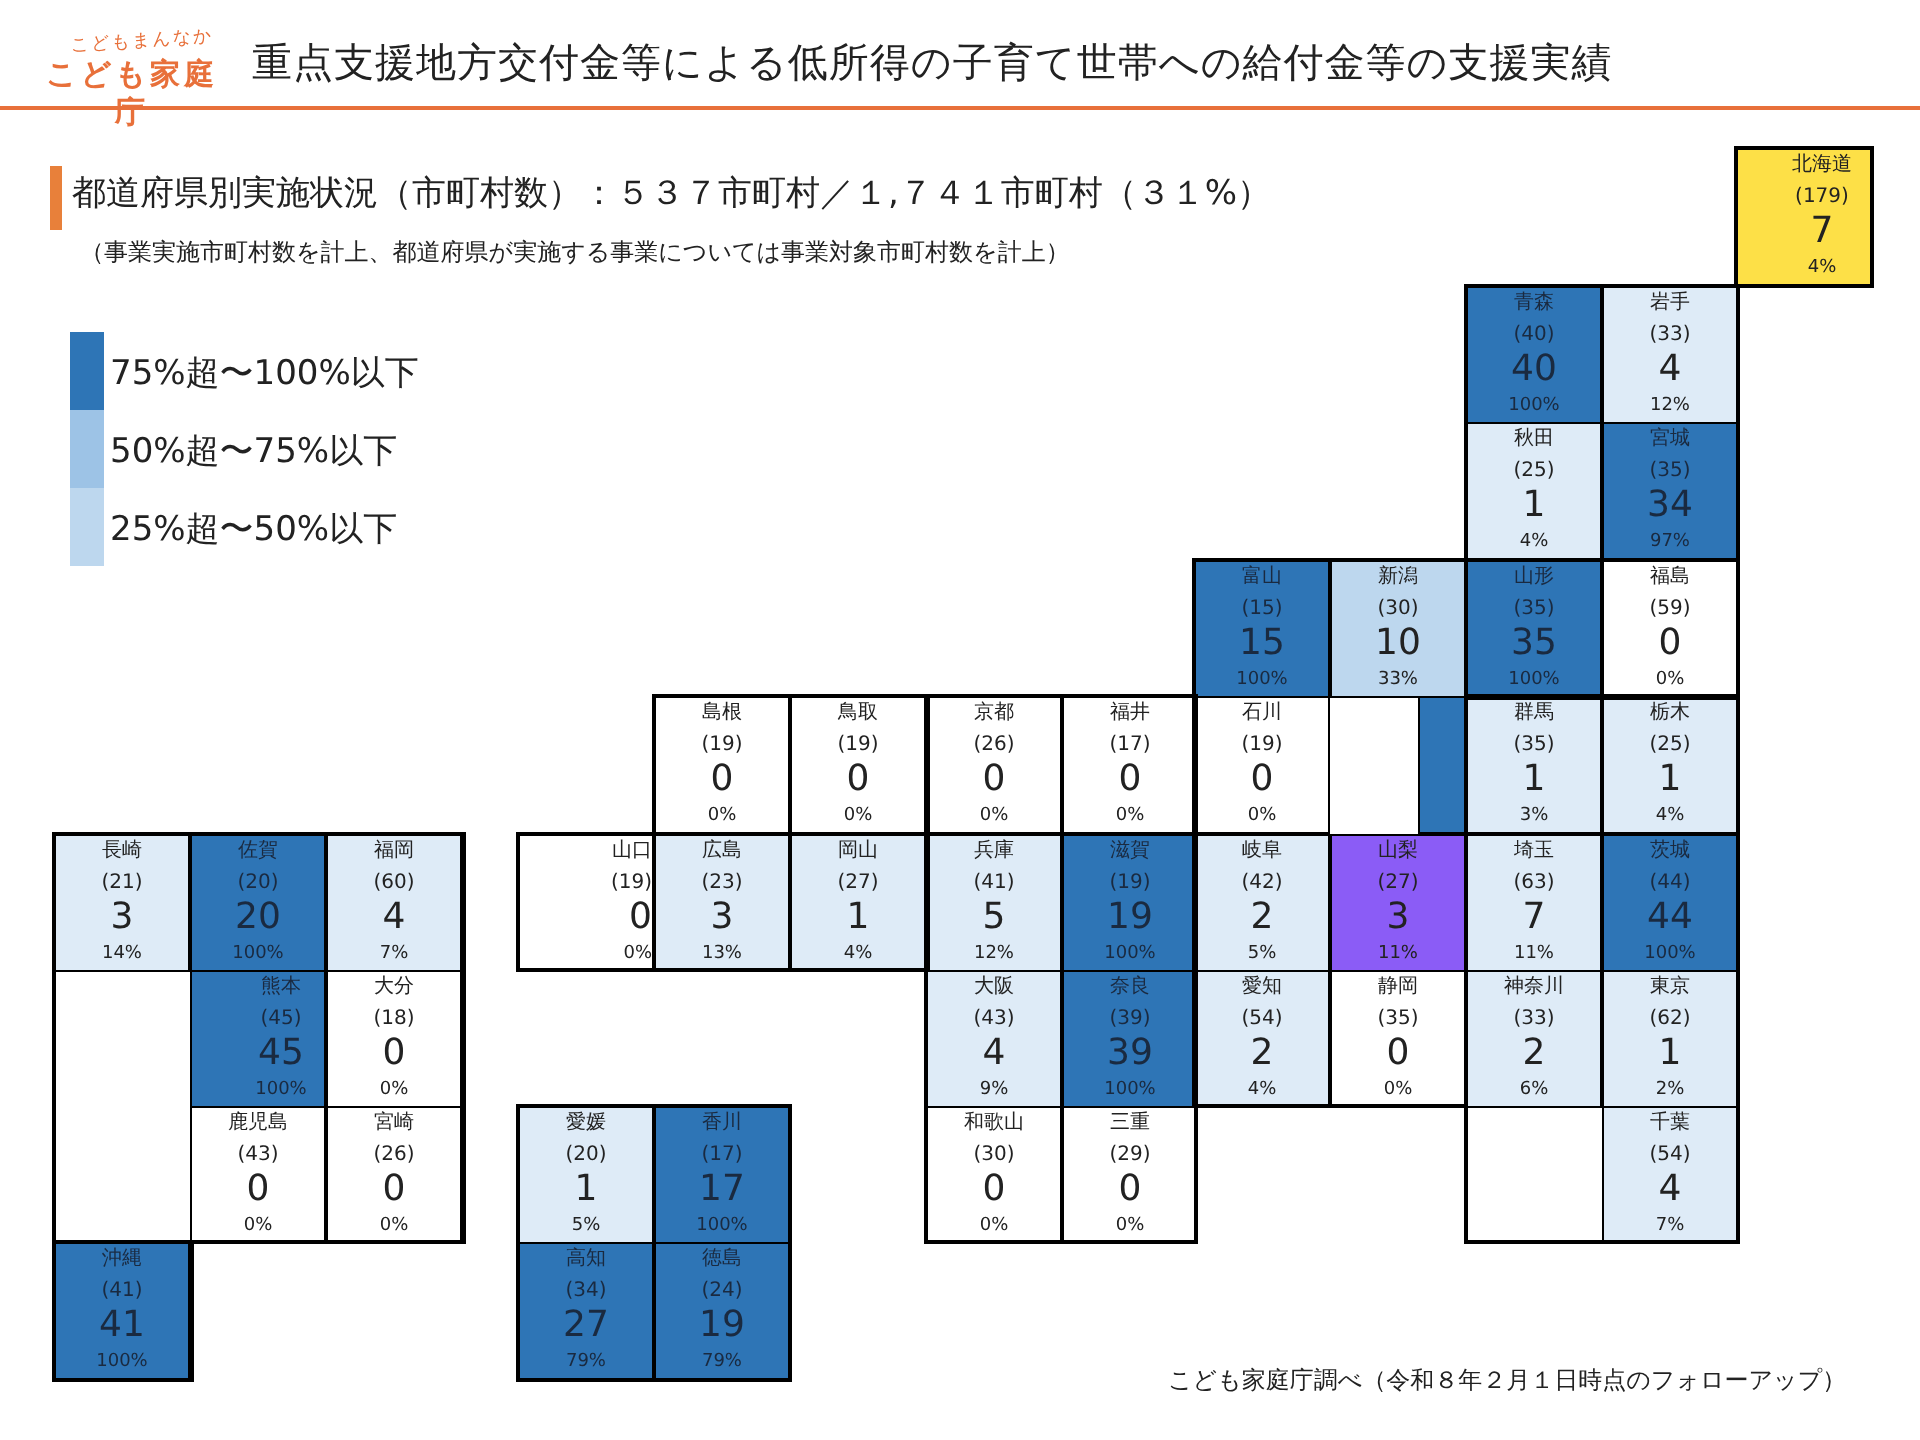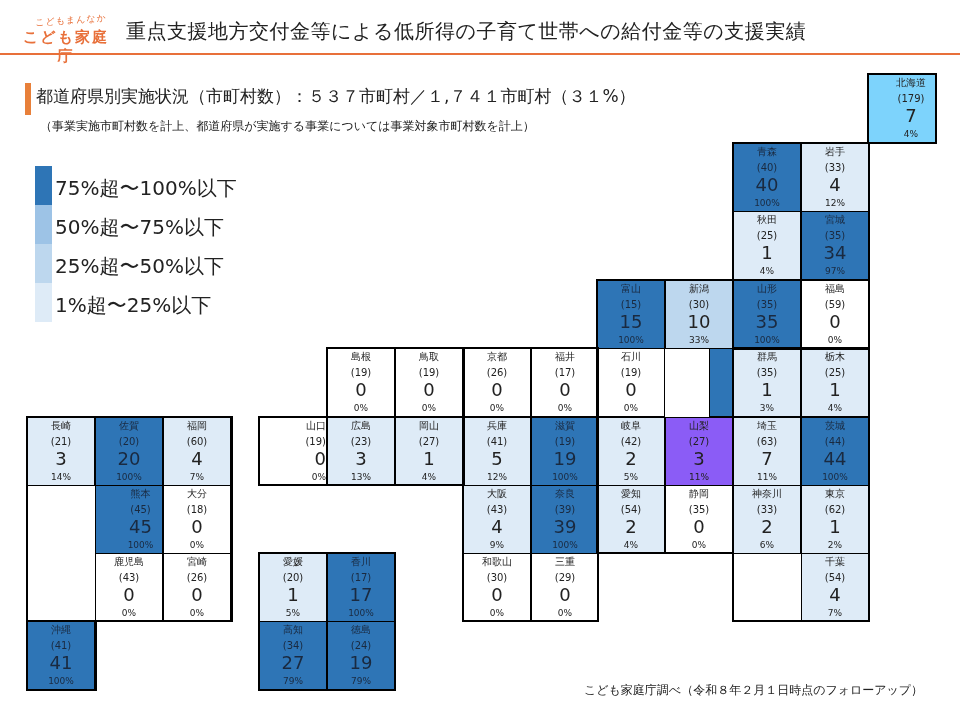--- a/index.html
+++ b/index.html
@@ -9,21 +9,21 @@
   .logo .tag { font-size: 9px; letter-spacing: 1px; transform: rotate(-4deg); display: block; margin-left: 10px; }
   .logo .name { font-size: 15px; font-weight: bold; letter-spacing: 2px; display: block; margin-top: 1px; }
   .title { position: absolute; left: 126px; top: 18px; font-size: 20px; color: #222; white-space: nowrap; letter-spacing: 0.5px; }
   .rule { position: absolute; left: 0; top: 53px; width: 960px; height: 2px; background: #e8703a; }
   .subhead-bar { position: absolute; left: 25px; top: 83px; width: 6px; height: 32px; background: #e8803a; }
   .subhead { position: absolute; left: 36px; top: 85px; font-size: 17px; white-space: nowrap; color: #222; }
   .note { position: absolute; left: 40px; top: 118px; font-size: 12px; white-space: nowrap; color: #222; }
   .legend { position: absolute; left: 35px; top: 166px; }
   .legend-row { position: relative; height: 39px; width: 200px; }
   .legend-swatch { position: absolute; left: 0; top: 0; width: 17px; height: 39px; }
-  .legend-label { position: absolute; left: 20px; top: 9px; font-size: 20px; white-space: nowrap; color: #222; }
+  .legend-label { position: absolute; left: 20px; top: 9px; font-size: 17px; white-space: nowrap; color: #222; }
   .cell { position: absolute; width: 68px; height: 69px; border: 1px solid #000; text-align: center; line-height: 1; }
   .cell .pn { display: block; font-size: 10px; margin-top: 3px; height: 12px; }
   .cell .tot { display: block; font-size: 10px; margin-top: 4px; height: 12px; }
   .cell .cnt { display: block; font-size: 18px; margin-top: 1px; height: 20px; }
   .cell .pct { display: block; font-size: 9px; margin-top: 3px; }
   .cell.dark { color: #1a2a40; }
   .frame { position: absolute; border: 2px solid #000; pointer-events: none; }
   .source { position: absolute; left: 584px; top: 682px; font-size: 12px; white-space: nowrap; color: #222; }
 </style>
 </head>
@@ -46,28 +46,24 @@
     <div class="legend-label">75%超〜100%以下</div>
   </div>
   <div class="legend-row">
     <div class="legend-swatch" style="background:#9dc3e6"></div>
     <div class="legend-label">50%超〜75%以下</div>
   </div>
   <div class="legend-row">
     <div class="legend-swatch" style="background:#bdd7ee"></div>
     <div class="legend-label">25%超〜50%以下</div>
   </div>
-  <div class="legend-row">
-    <div class="legend-swatch" style="background:#deebf7"></div>
-    <div class="legend-label">1%超〜25%以下</div>
-  </div>
 </div>
 
 <div id="map">
-    <div class="cell" style="left: 868px; top: 74px; background: #7dd3fc; padding-left: 18px;">
+    <div class="cell" style="left: 868px; top: 74px; background: #fde047; padding-left: 18px;">
       <span class="pn">北海道</span>
       <span class="tot">(179)</span>
       <span class="cnt">7</span>
       <span class="pct">4%</span>
     </div>
     <div class="cell dark" style="left: 733px; top: 143px; background: rgb(46, 117, 182);">
       <span class="pn">青森</span>
       <span class="tot">(40)</span>
       <span class="cnt">40</span>
       <span class="pct">100%</span>

